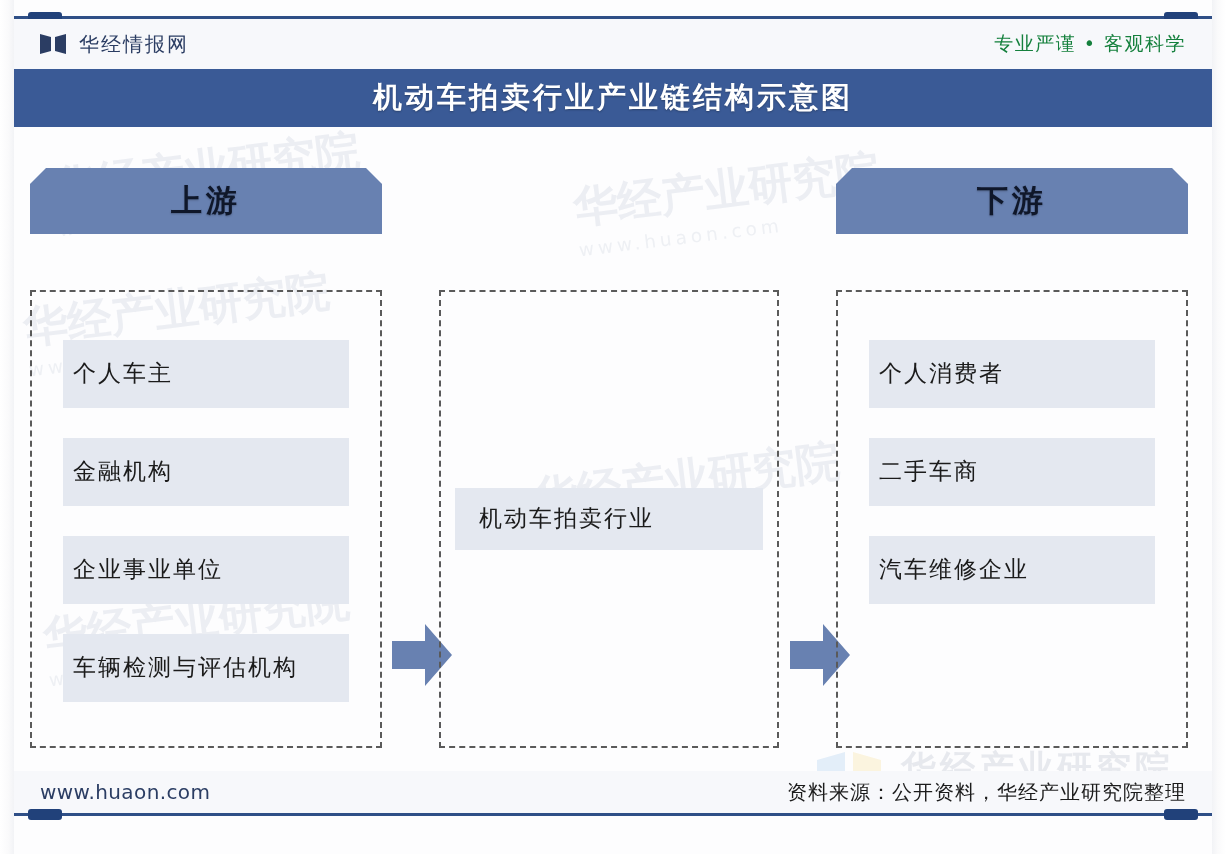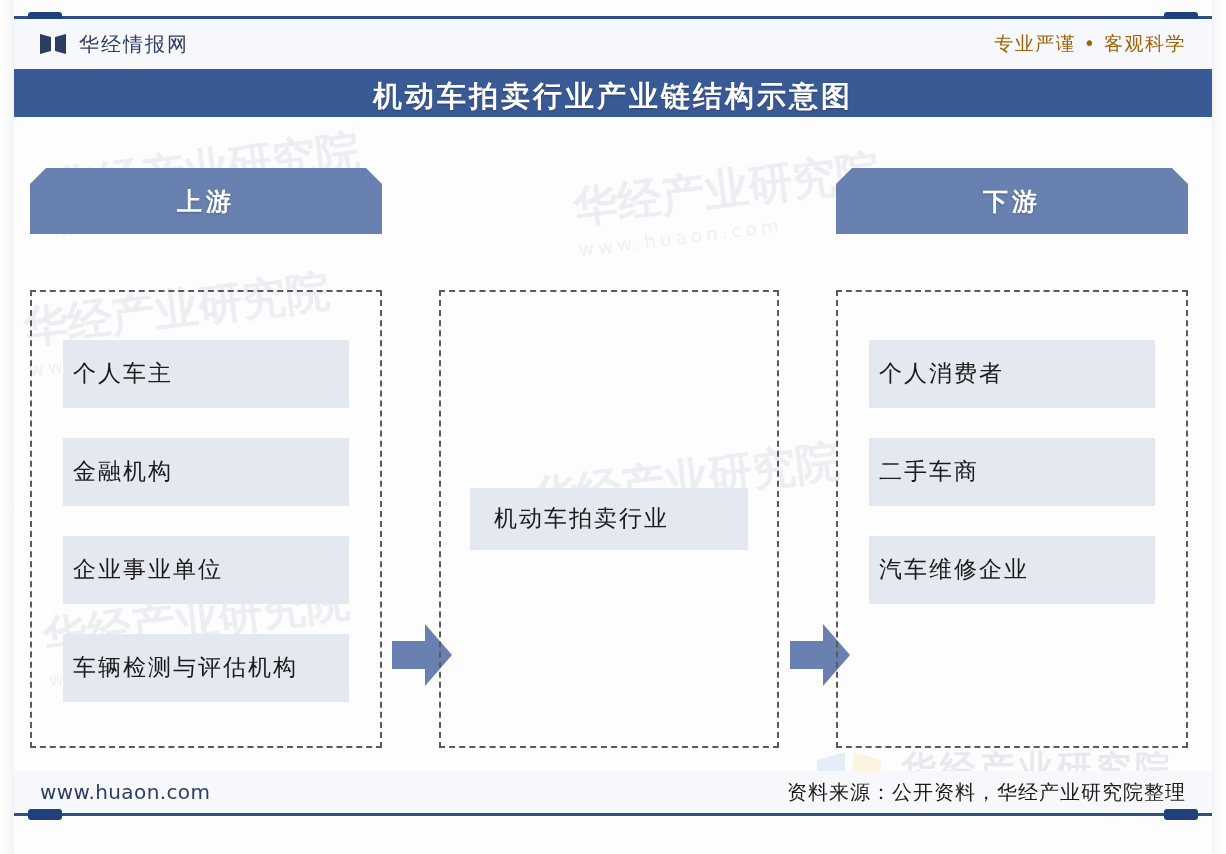--- a/index.html
+++ b/index.html
@@ -46,29 +46,29 @@
     display:flex;align-items:center;justify-content:space-between;
     padding:0 26px;box-sizing:border-box;
   }
   .brand{display:flex;align-items:center;gap:13px;}
   .brand-mark{width:26px;height:24px;display:block;}
   .brand-name{
     font-size:20px;color:#2b3d63;letter-spacing:2px;
     font-family:"DejaVu Sans",sans-serif;
   }
   .slogan{
-    font-size:19px;color:#a16207;letter-spacing:1.5px;
+    font-size:19px;color:#15803d;letter-spacing:1.5px;
     font-family:"DejaVu Sans",sans-serif;white-space:nowrap;
   }
 
   
   .titlebar{
-    position:absolute;left:14px;right:14px;top:69px;height:48px;
+    position:absolute;left:14px;right:14px;top:69px;height:58px;
     background:#3a5a96;
-    display:flex;align-items:flex-end;justify-content:center;
+    display:flex;align-items:center;justify-content:center;
   }
   .titlebar .t{
     color:#ffffff;font-size:29px;font-weight:bold;letter-spacing:3px;
     font-family:"DejaVu Sans",sans-serif;
     text-shadow:0 1px 2px rgba(0,0,0,.28);
   }
 
   
   .wm-layer{position:absolute;left:14px;right:14px;top:130px;bottom:84px;overflow:hidden;pointer-events:none;}
   .wm{
@@ -97,21 +97,21 @@
   .col.down{left:822px; width:352px;}
 
   .colhead{
     position:absolute;top:38px;left:0;right:0;height:66px;
     background:#6881b1;
     display:flex;align-items:center;justify-content:center;
     clip-path:polygon(16px 0, calc(100% - 16px) 0, 100% 16px, 100% 100%, 0 100%, 0 16px);
     box-shadow:0 2px 3px rgba(60,70,100,.18);
   }
   .colhead span{
-    color:#ffffff;font-size:25px;font-weight:bold;letter-spacing:4px;
+    color:#0f172a;font-size:31px;font-weight:bold;letter-spacing:4px;
     font-family:"DejaVu Sans",sans-serif;
     text-shadow:0 1px 2px rgba(0,0,0,.25);
   }
 
   .dashbox{
     position:absolute;top:160px;bottom:22px;left:0;right:0;
     border:2px dashed #5a5a5a;
     box-sizing:border-box;
     display:flex;flex-direction:column;
     align-items:center;
@@ -126,21 +126,21 @@
     text-align:center;
     margin-bottom:30px;
     box-sizing:border-box;padding:6px 10px;
     line-height:1.28;
   }
   .item:last-child{margin-bottom:0;}
   .item span{
     font-size:23px;color:#1b1b1b;letter-spacing:2px;
     font-family:"DejaVu Sans",sans-serif;
   }
-  .item.mid-item{width:278px;min-height:62px;padding-left:24px;}
+  .item.mid-item{width:308px;min-height:62px;padding-left:24px;}
 
   
   .arrow{
     position:absolute;top:492px;width:60px;height:66px;
   }
   .arrow.a1{left:378px;}
   .arrow.a2{left:776px;}
 
   
   .footrule{

